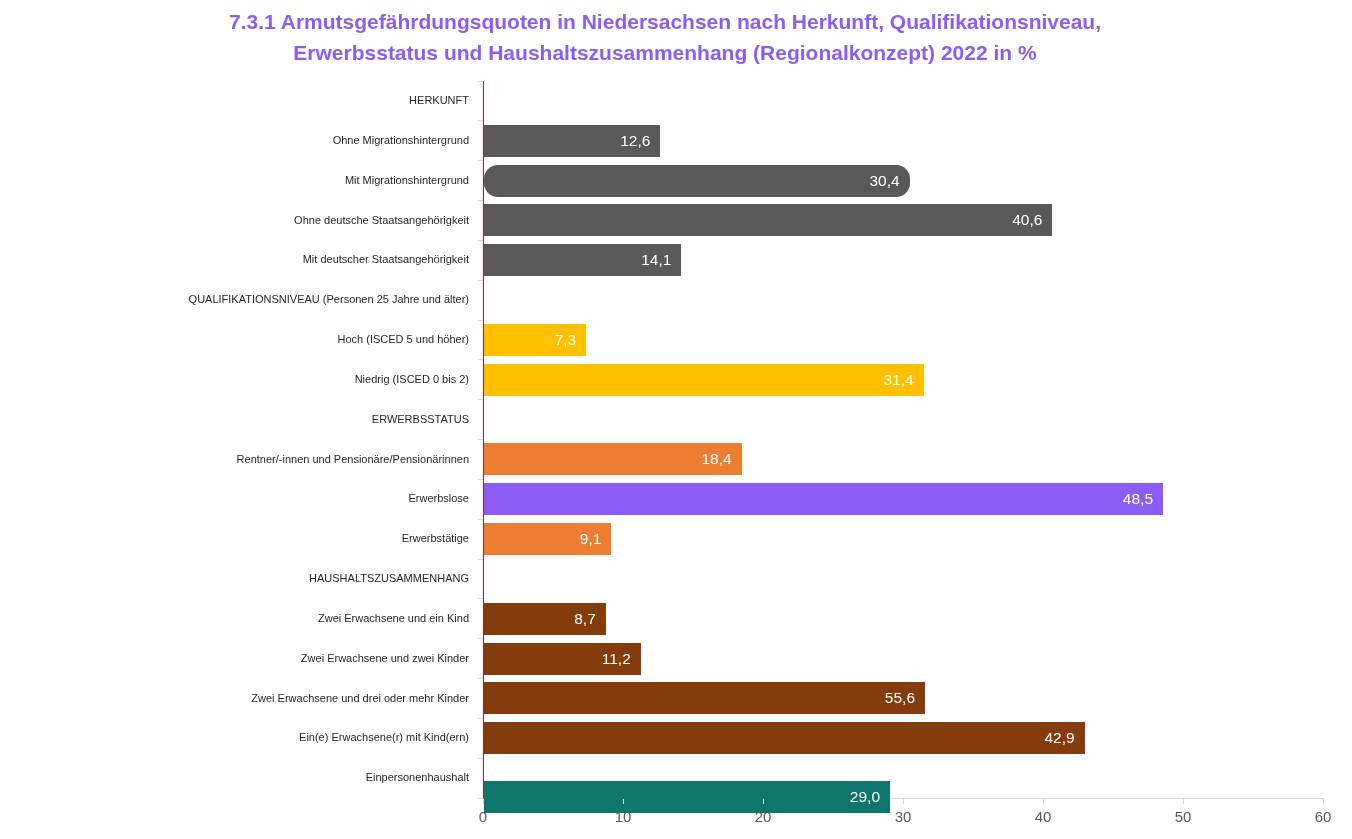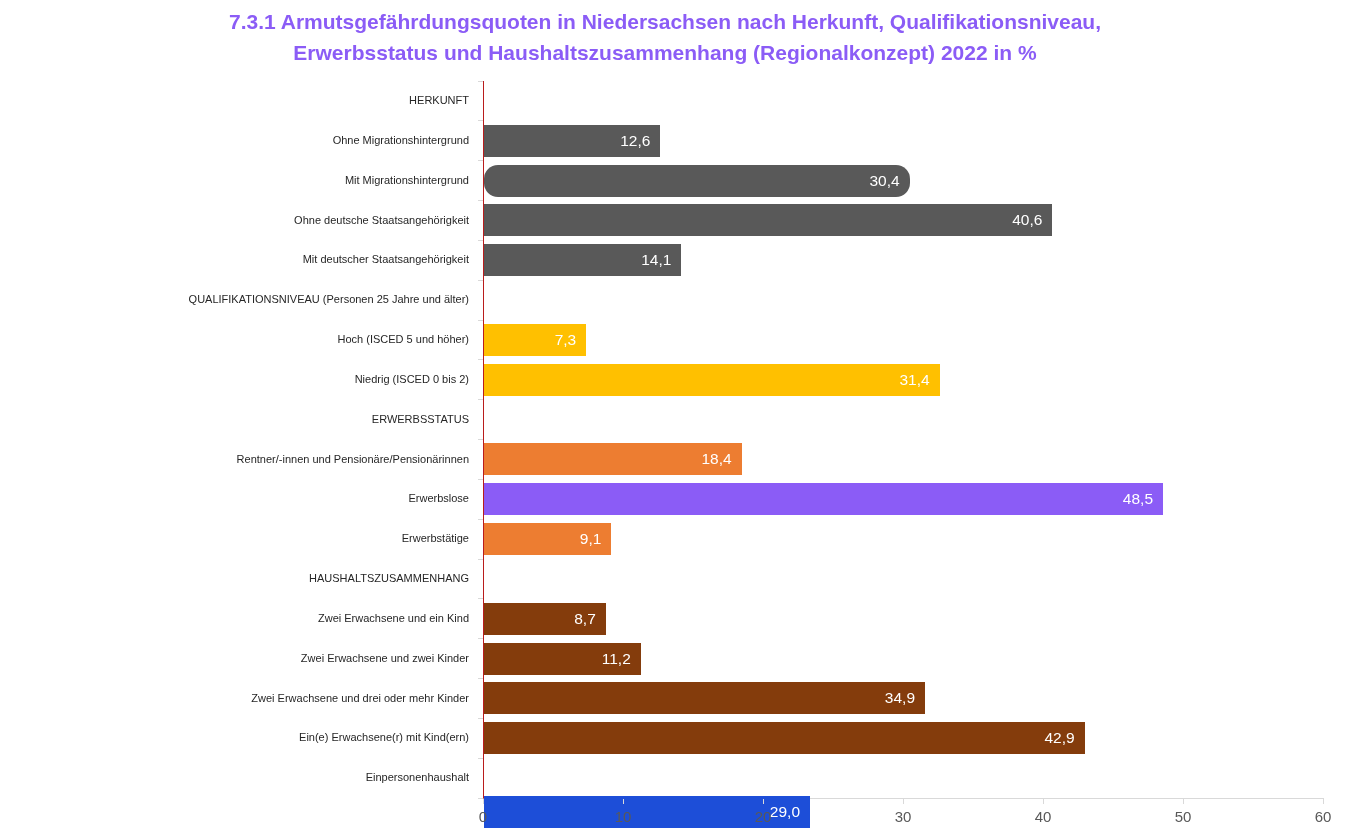--- a/index.html
+++ b/index.html
@@ -118,45 +118,45 @@
       </div>
       <div class="bar" style="top: 123.417px; width: 568.4px; background: rgb(89, 89, 89);">
         <div class="bar-value">40,6</div>
       </div>
       <div class="bar" style="top: 163.25px; width: 197.4px; background: rgb(89, 89, 89);">
         <div class="bar-value">14,1</div>
       </div>
       <div class="bar" style="top: 242.917px; width: 102.2px; background: rgb(255, 192, 0);">
         <div class="bar-value">7,3</div>
       </div>
-      <div class="bar" style="top: 282.75px; width: 439.6px; background: rgb(255, 192, 0); padding-left: 16px;">
+      <div class="bar" style="top: 282.75px; width: 439.6px; background: rgb(255, 192, 0);">
         <div class="bar-value">31,4</div>
       </div>
       <div class="bar" style="top: 362.417px; width: 257.6px; background: rgb(237, 125, 49);">
         <div class="bar-value">18,4</div>
       </div>
       <div class="bar" style="top: 402.25px; width: 679px; background: #8b5cf6;">
         <div class="bar-value">48,5</div>
       </div>
       <div class="bar" style="top: 442.083px; width: 127.4px; background: rgb(237, 125, 49);">
         <div class="bar-value">9,1</div>
       </div>
       <div class="bar" style="top: 521.75px; width: 121.8px; background: rgb(132, 60, 12);">
         <div class="bar-value">8,7</div>
       </div>
       <div class="bar" style="top: 561.583px; width: 156.8px; background: rgb(132, 60, 12);">
         <div class="bar-value">11,2</div>
       </div>
       <div class="bar" style="top: 601.417px; width: 441px; background: rgb(132, 60, 12);">
-        <div class="bar-value">34,9</div>
+        <div class="bar-value">55,6</div>
       </div>
       <div class="bar" style="top: 641.25px; width: 600.6px; background: rgb(132, 60, 12);">
         <div class="bar-value">42,9</div>
       </div>
-      <div class="bar" style="top: 715px; width: 326px; background: #1d4ed8;">
+      <div class="bar" style="top: 700px; width: 406px; background: #0f766e;">
         <div class="bar-value">29,0</div>
       </div>
     </div>
 
   <div id="y-ticks">
       <div class="ytick" style="left: 478px; top: 80.5px;"></div>
       <div class="ytick" style="left: 478px; top: 120.333px;"></div>
       <div class="ytick" style="left: 478px; top: 160.167px;"></div>
       <div class="ytick" style="left: 478px; top: 200px;"></div>
       <div class="ytick" style="left: 478px; top: 239.833px;"></div>

